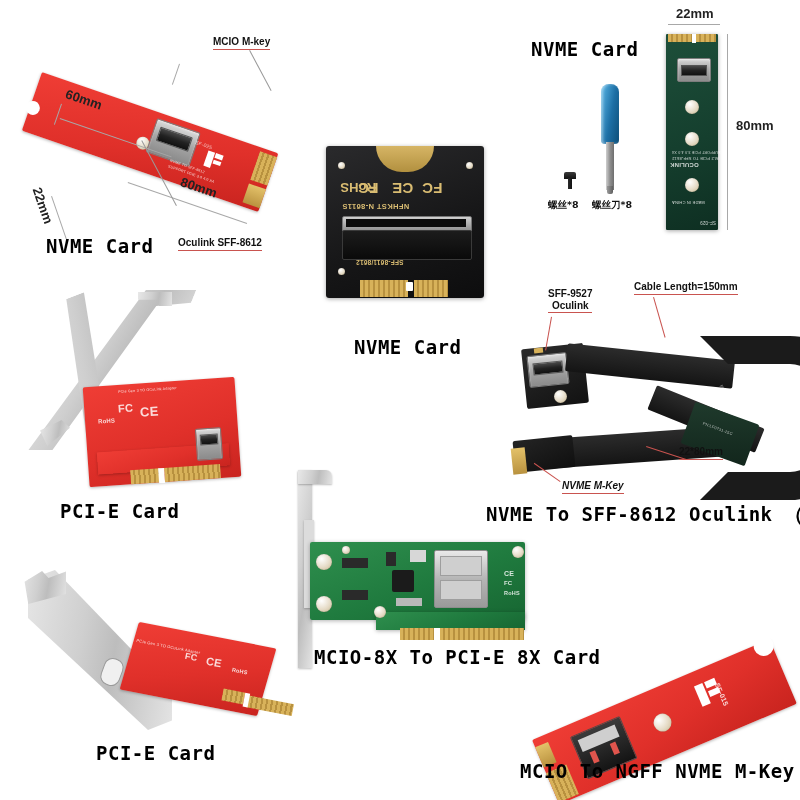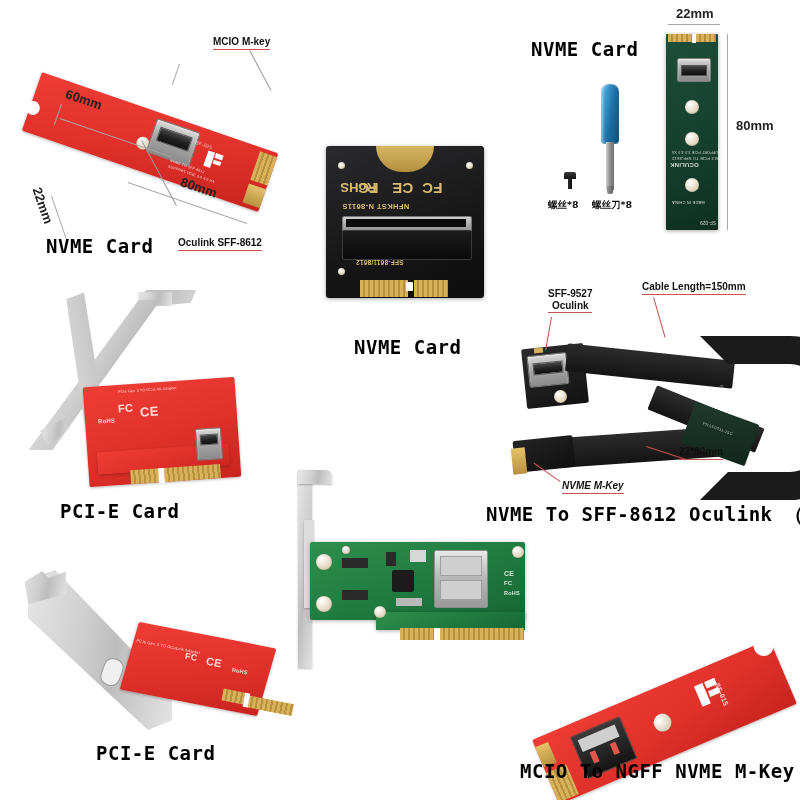--- a/index.html
+++ b/index.html
@@ -270,21 +270,21 @@
     <div class="goldpad" style="position:absolute;left:22px;top:168px;width:14px;height:26px;transform:rotate(-6deg);"></div>
 
     <div style="position:absolute;left:196px;top:132px;width:68px;height:44px;background:linear-gradient(160deg,#1f3a2c,#12261c);transform:rotate(20deg);border-radius:2px;"></div>
     <div class="silk" style="left:212px;top:146px;font-size:4px;transform:rotate(20deg);opacity:.75;">PN:LF0731-15C</div>
     <div class="silk" style="left:222px;top:118px;font-size:4.5px;transform:rotate(60deg);opacity:.7;">PN:LF0731-15C</div>
 
     <div class="abs callout" style="left:58px;top:8px;text-align:center;white-space:pre;">SFF-9527
 Oculink</div>
     <div class="leader" style="left:62px;top:37px;width:34px;transform:rotate(100deg);"></div>
 
-    <div class="abs callout" style="left:152px;top:1px;">Cable Length=150mm</div>
+    <div class="abs callout" style="left:144px;top:1px;">Cable Length=150mm</div>
     <div class="leader" style="left:164px;top:17px;width:42px;transform:rotate(74deg);"></div>
 
     <div class="abs callout" style="left:189px;top:166px;text-align:right;">22*80mm</div>
     <div class="leader" style="left:196px;top:180px;width:42px;transform:rotate(198deg);"></div>
 
     <div class="abs callout" style="left:72px;top:200px;font-style:italic;">NVME M-Key</div>
     <div class="leader" style="left:70px;top:202px;width:32px;transform:rotate(215deg);"></div>
 
     <div class="abs caption" style="left:-4px;top:222px;font-size:19px;">NVME To SFF-8612 Oculink （15CM）</div>
   </div>
@@ -338,20 +338,21 @@
     <div class="hole" style="left:46px;top:104px;width:16px;height:16px;"></div>
     <div class="hole" style="left:46px;top:146px;width:16px;height:16px;"></div>
     <div class="hole" style="left:104px;top:156px;width:12px;height:12px;"></div>
     <div class="hole" style="left:72px;top:96px;width:8px;height:8px;"></div>
     <div class="hole" style="left:242px;top:96px;width:12px;height:12px;"></div>
 
     <div class="silk" style="left:234px;top:120px;font-size:7px;font-weight:700;">CE</div>
     <div class="silk" style="left:234px;top:130px;font-size:6px;font-weight:700;">FC</div>
     <div class="silk" style="left:234px;top:140px;font-size:5.5px;font-weight:700;">RoHS</div>
 
+    <div class="abs caption" style="left:44px;top:196px;font-size:19px;">MCIO-8X To PCI-E 8X Card</div>
   </div>
 
   <div class="abs" style="left:500px;top:550px;width:300px;height:250px;">
 
     <div class="abs" style="left:32px;top:190px;width:258px;height:70px;transform:rotate(-23deg);transform-origin:0 0;">
       <div class="pcb redpcb" style="left:0;top:0;width:258px;height:70px;border-radius:2px;"></div>
 
       <div class="goldfingers" style="position:absolute;left:0;top:36px;width:22px;height:32px;"></div>
       <div class="goldpad" style="position:absolute;left:0;top:8px;width:14px;height:22px;"></div>
 

